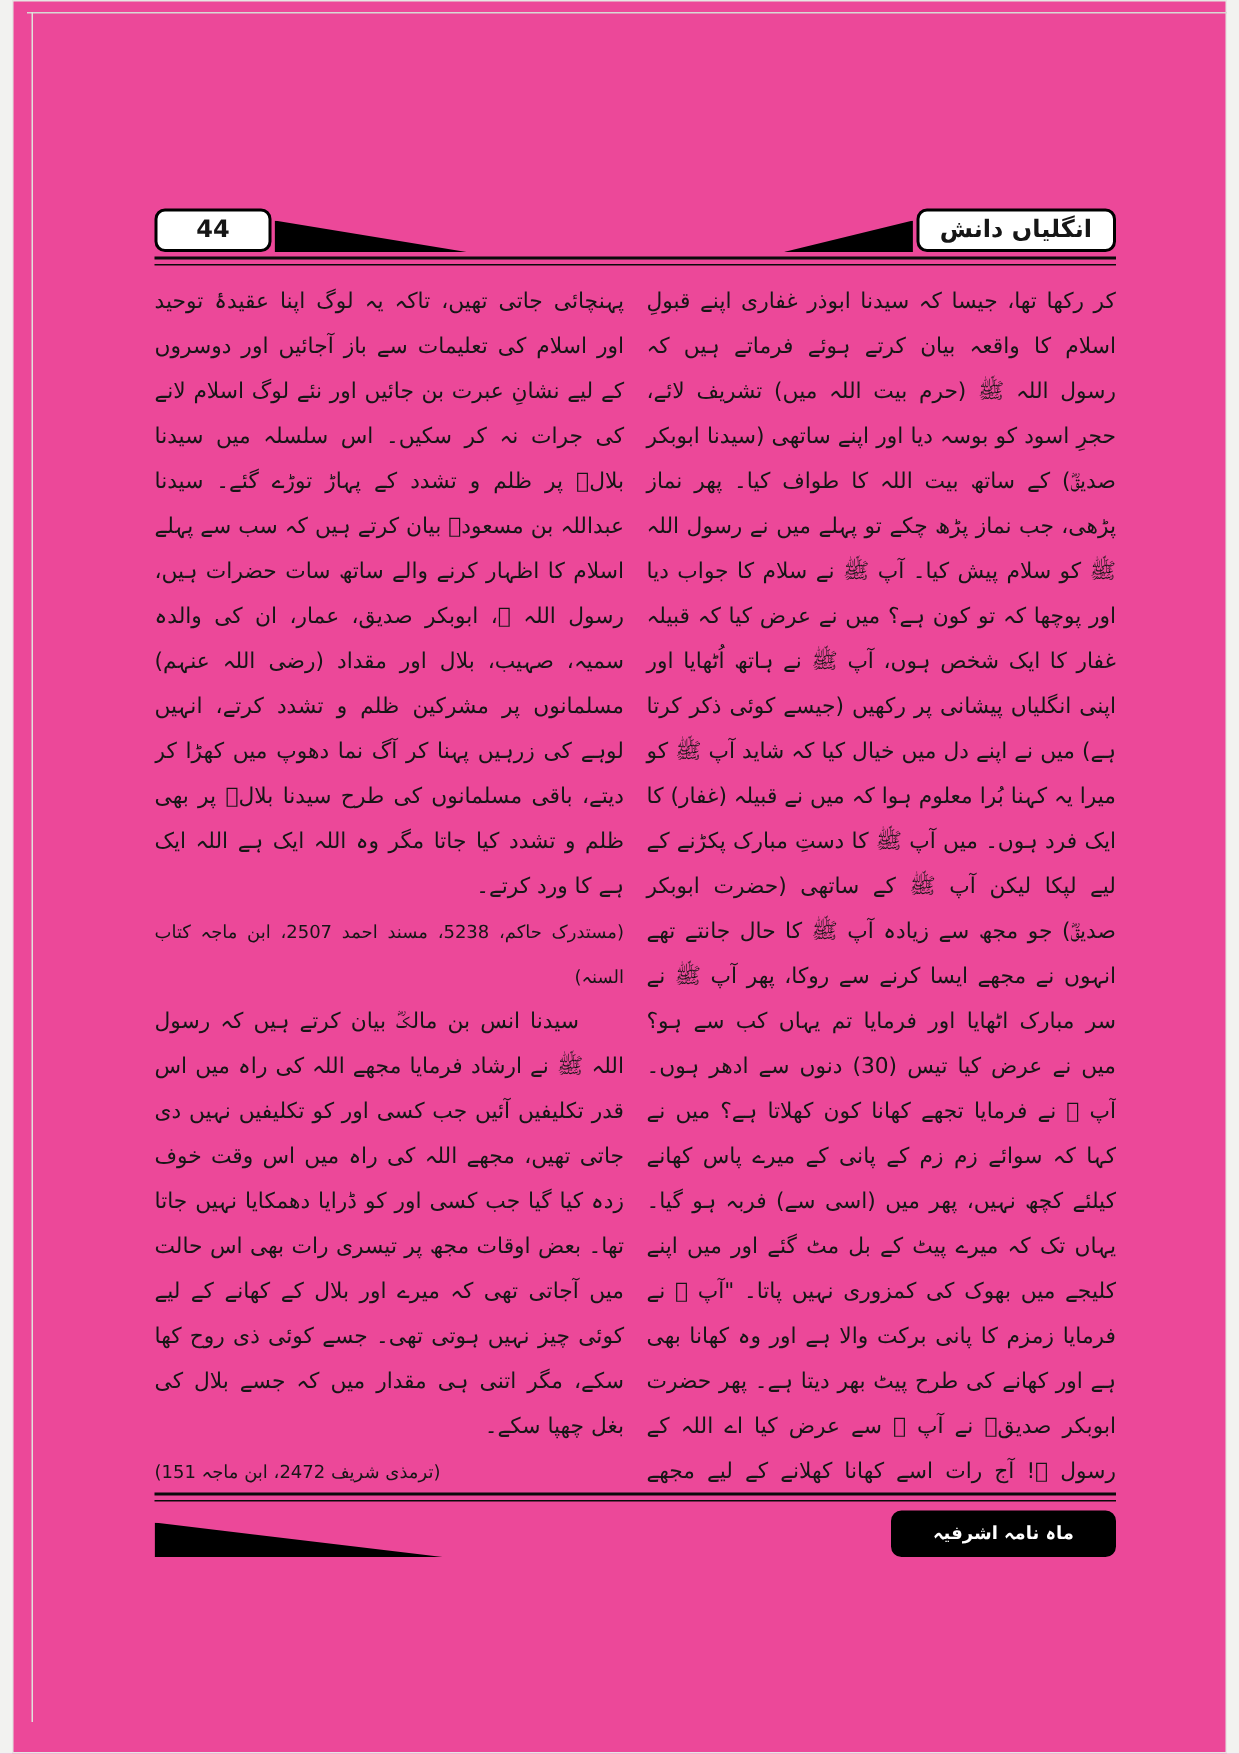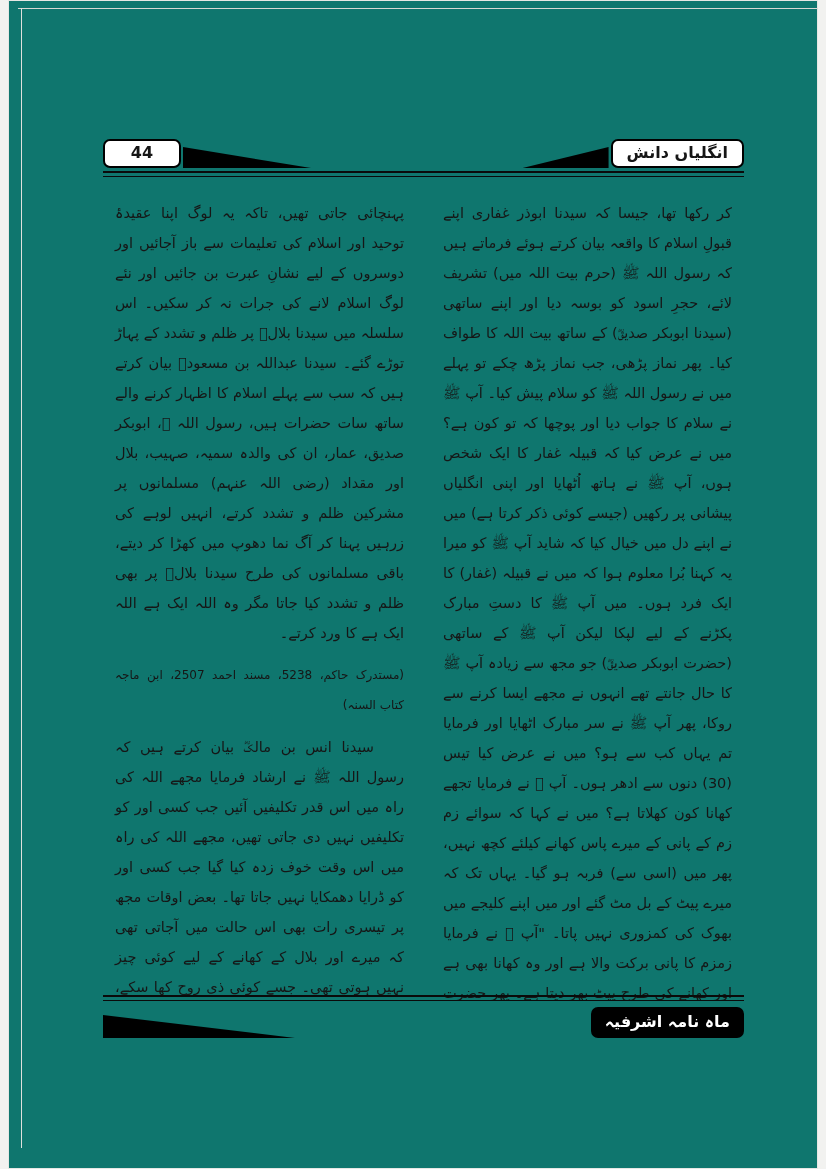--- a/index.html
+++ b/index.html
@@ -1,17 +1,17 @@
 <!DOCTYPE html>
 <html lang="ur"><head>
 <meta charset="utf-8">
 <style>
   html,body{margin:0;padding:0;background:#f2f2f0;}
   .page{
-    position:relative; width:810px; height:1169px; background:#0f766e;
+    position:relative; width:810px; height:1169px; background:#ec4899;
     overflow:hidden; font-family:"DejaVu Sans",sans-serif; color:#161616;
     margin:0 auto; box-shadow:inset 0 0 0 1px #e7e7e4;
   }
   .scan-edge-top{position:absolute; left:10px; top:8px; width:806px; height:1px; background:#d8d8d4;}
   .scan-edge-left{position:absolute; left:13px; top:8px; width:1px; height:1140px; background:#e0e0dc;}
 
   .content{position:absolute; left:95px; top:138px; width:641px;}
 
   
   .hdr-row{display:flex; justify-content:space-between; align-items:flex-end; height:30px;}
@@ -23,33 +23,33 @@
   }
   .pagenum-box{min-width:46px; text-align:center; font-family:"DejaVu Sans",sans-serif;}
   .wedge{background:#000;}
   .wedge-point-right{width:128px; height:21px; clip-path:polygon(0 0,100% 100%,0 100%); margin-left:2px;}
   .wedge-point-left{width:86px; height:21px; clip-path:polygon(100% 0,100% 100%,0 100%); margin-right:2px;}
   .double-rule{border-top:2px solid #0a0a0a; border-bottom:1px solid #0a0a0a; height:3px; margin-top:3px;}
 
   
   .body-cols{display:flex; gap:15px; margin-top:9px; height:814px; overflow:hidden;}
   .col{width:313px; direction:rtl; text-align:justify; font-size:14.5px; line-height:30px;}
-  .col p{margin:12px;}
+  .col p{margin:0;}
   .indent{text-indent:30px;}
   .cite{font-size:12px; line-height:30px;}
   .cite-left{text-align:left;}
 
   
   .footer{position:absolute; left:95px; top:992px; width:641px;}
   .ftr-row{display:flex; justify-content:space-between; align-items:flex-end; height:33px; margin-top:4px;}
   .wedge-footer{width:192px; height:23px; clip-path:polygon(0 0,100% 100%,0 100%); margin-right:-4px;}
   .pill-date{position:relative; z-index:2;}
   .pill-dark{
     background:#000; color:#fff; border:2px solid #000; border-radius:7px;
-    font-weight:bold; font-size:16px; line-height:22px; padding:2px 12px 3px;
+    font-weight:bold; font-size:12px; line-height:22px; padding:2px 26px 3px;
     direction:rtl; white-space:nowrap;
   }
 </style>
 </head>
 <body>
 
 <div class="page">
   <div class="scan-edge-top"></div>
   <div class="scan-edge-left"></div>
 

